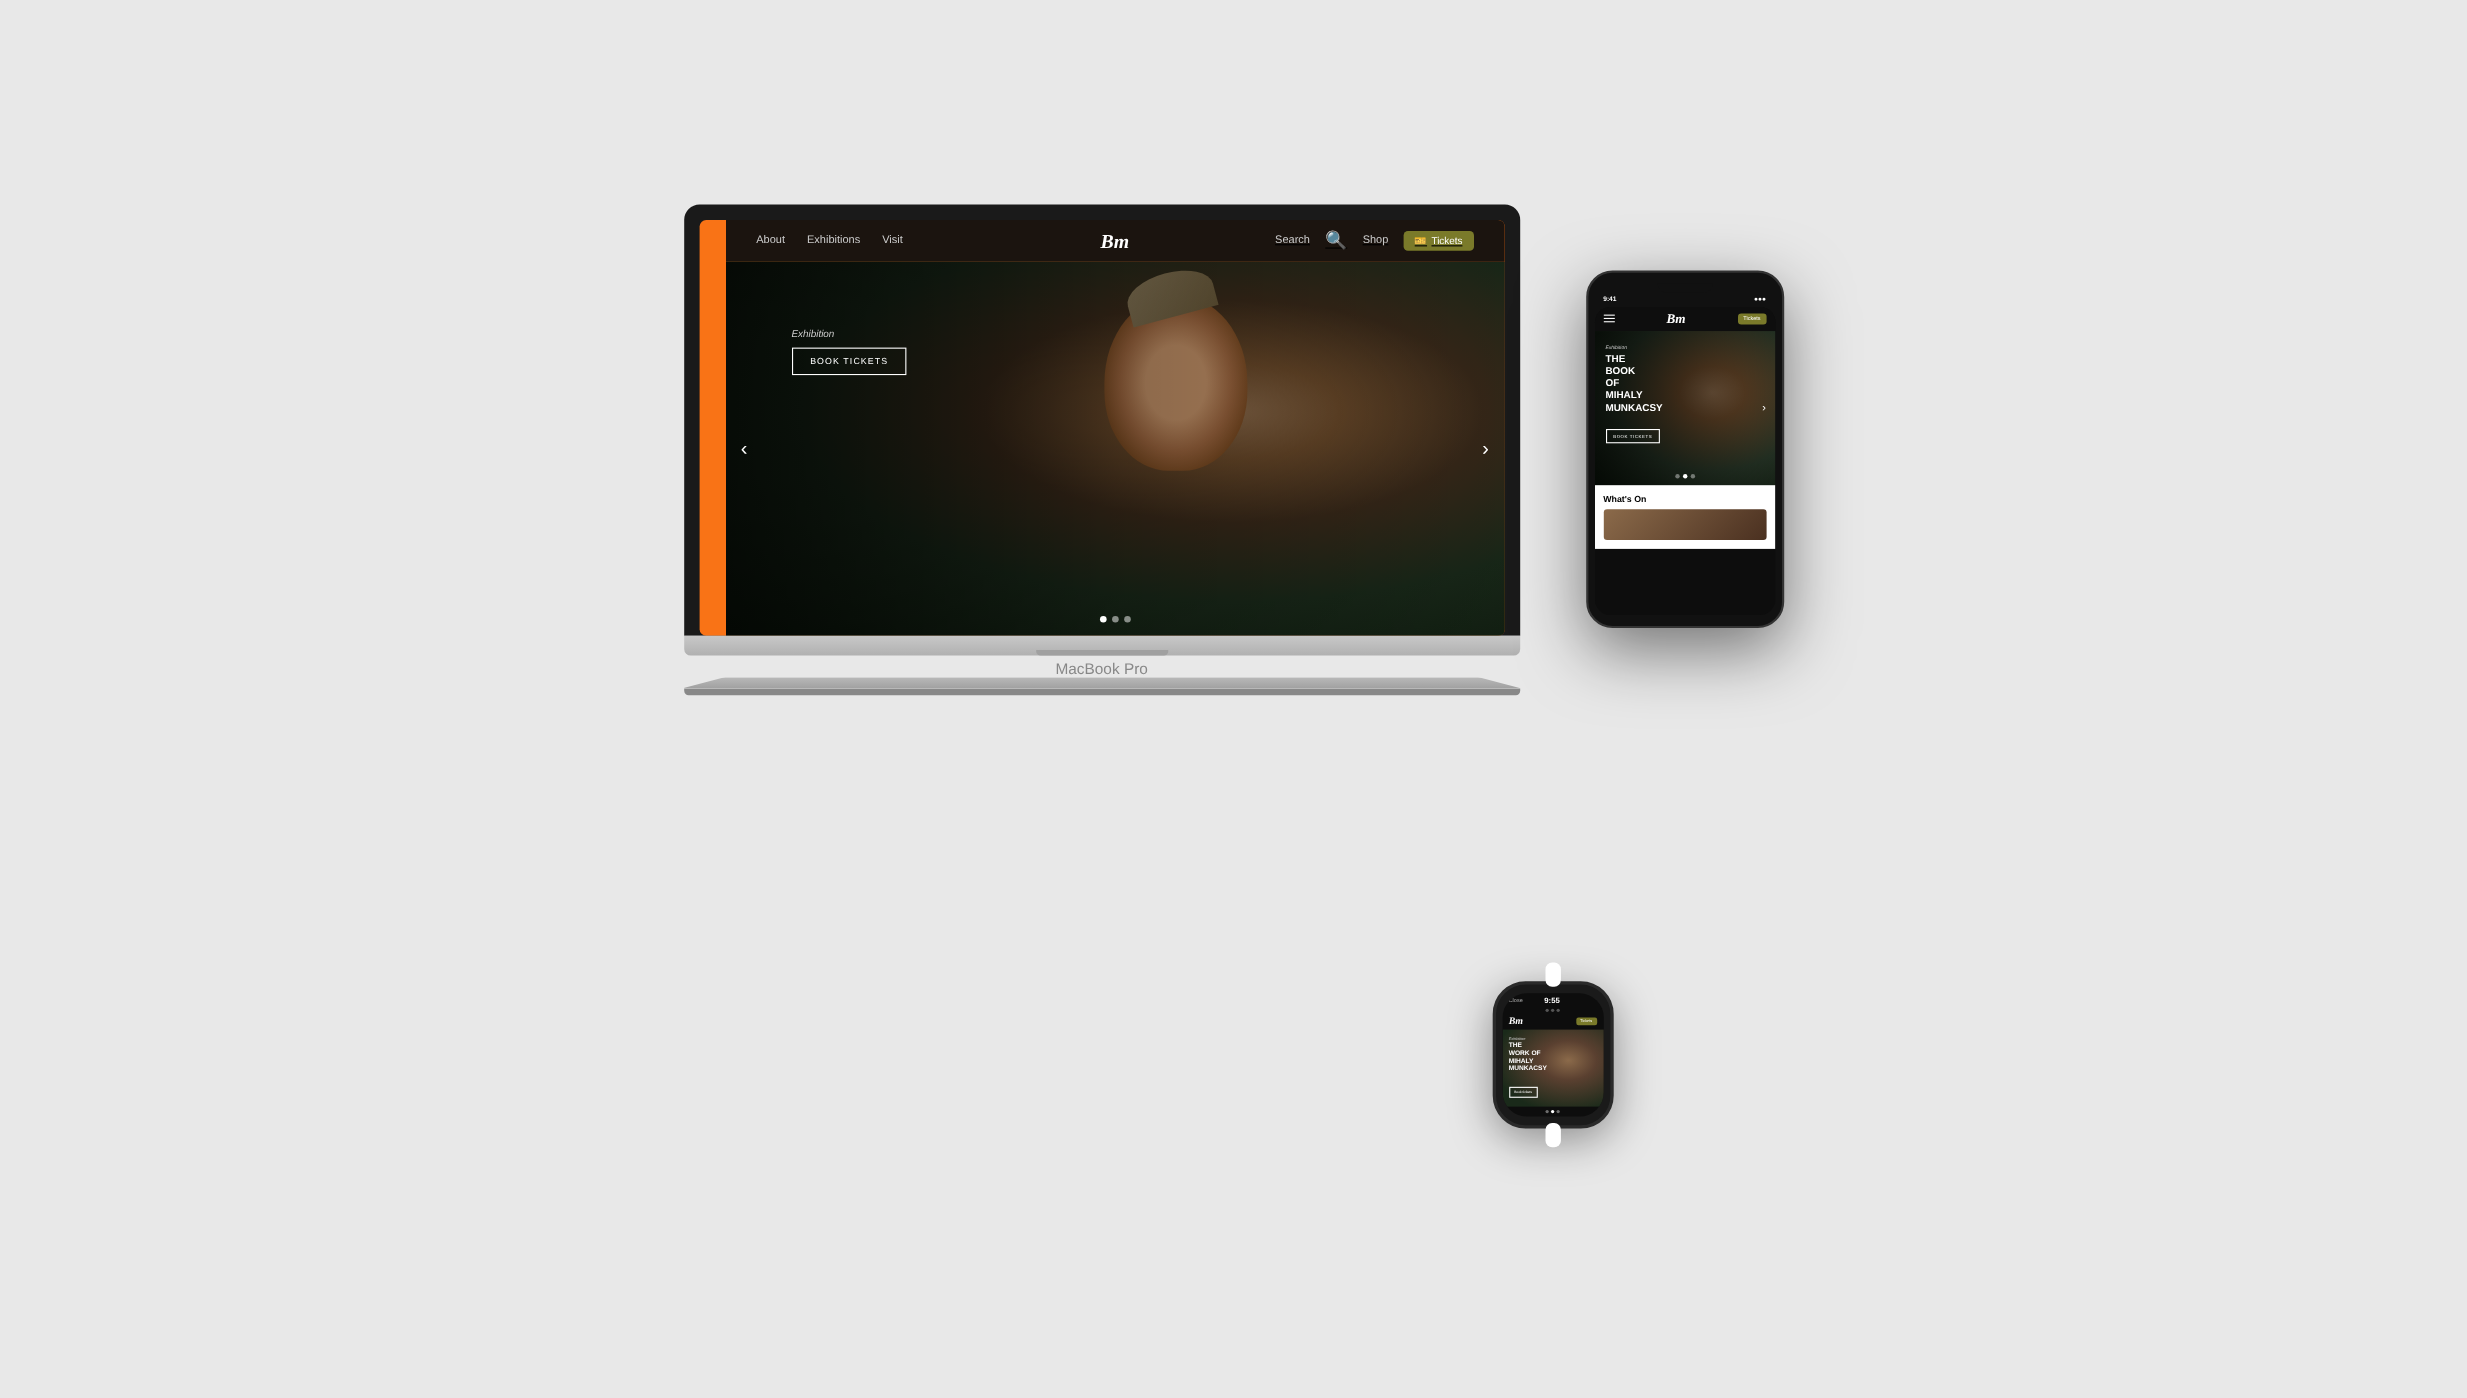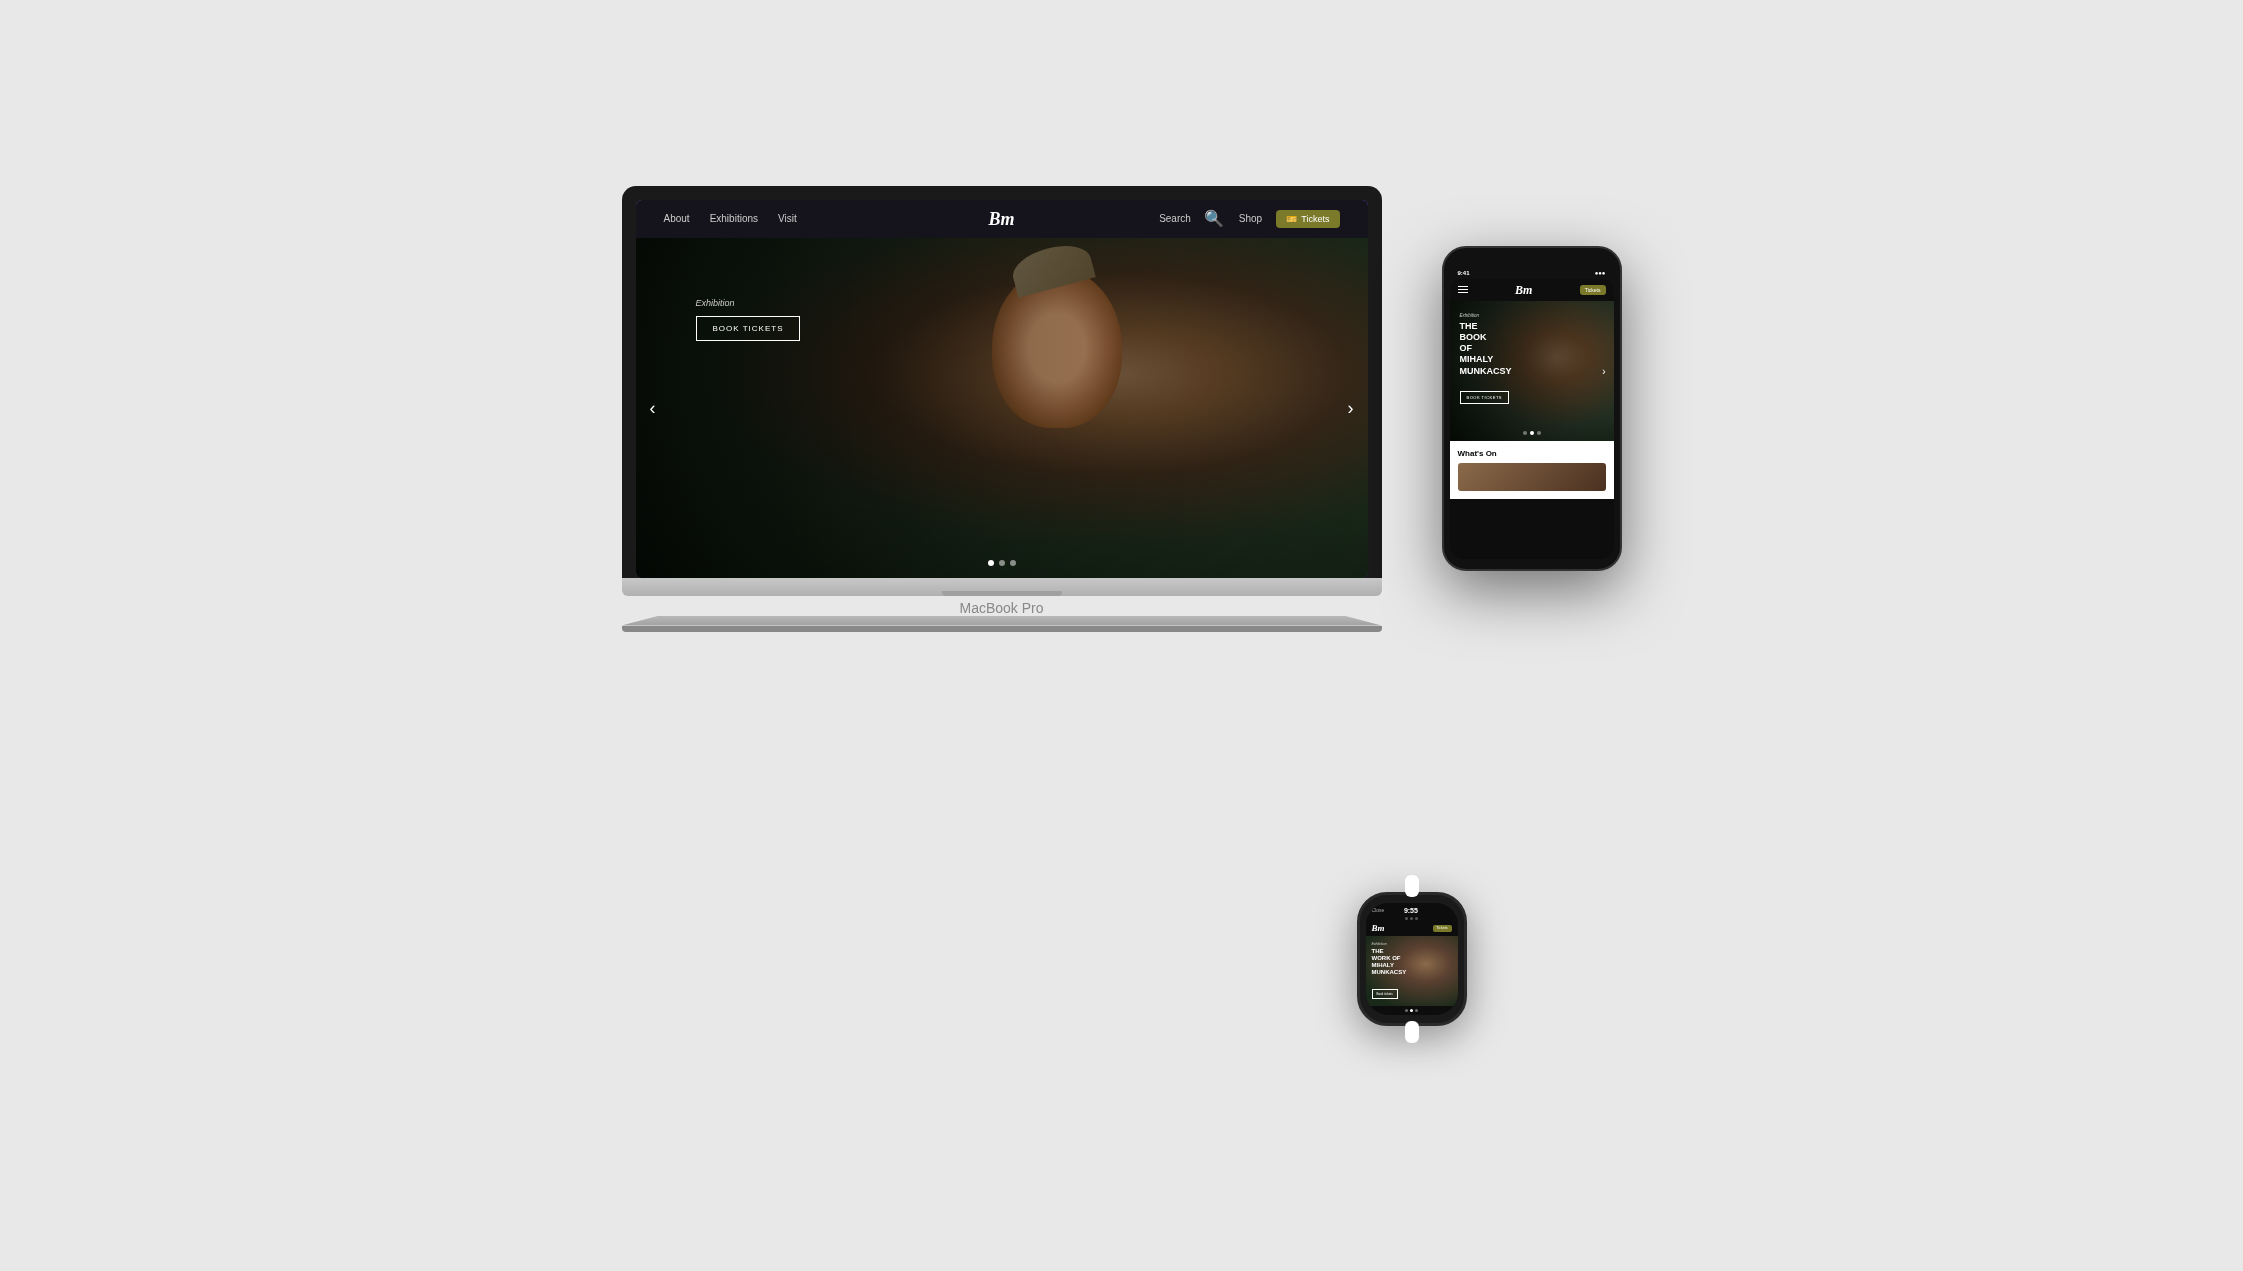--- a/index.html
+++ b/index.html
@@ -30,24 +30,25 @@
 
     .macbook-screen-bezel {
       background: #1a1a1a;
       border-radius: 14px 14px 0 0;
       padding: 14px 14px 0 14px;
       position: relative;
     }
 
     .macbook-screen {
       width: 100%;
-      background: #8b5cf6;
+      background: #f97316;
       border-radius: 6px;
       overflow: hidden;
       position: relative;
+      padding-left: 24px;
     }
 
     
     .laptop-nav {
       background: rgba(15,15,15,0.95);
       display: flex;
       align-items: center;
       padding: 0 28px;
       height: 38px;
       position: relative;
@@ -72,20 +73,21 @@
       font-size: 18px;
       font-style: italic;
       font-weight: 700;
     }
 
     .laptop-nav-right {
       margin-left: auto;
       display: flex;
       align-items: center;
       gap: 14px;
+      text-decoration: underline;
     }
 
     .laptop-nav-right a {
       color: #ccc;
       font-size: 10px;
       text-decoration: none;
     }
 
     .tickets-btn {
       background: #7a7a2a;

